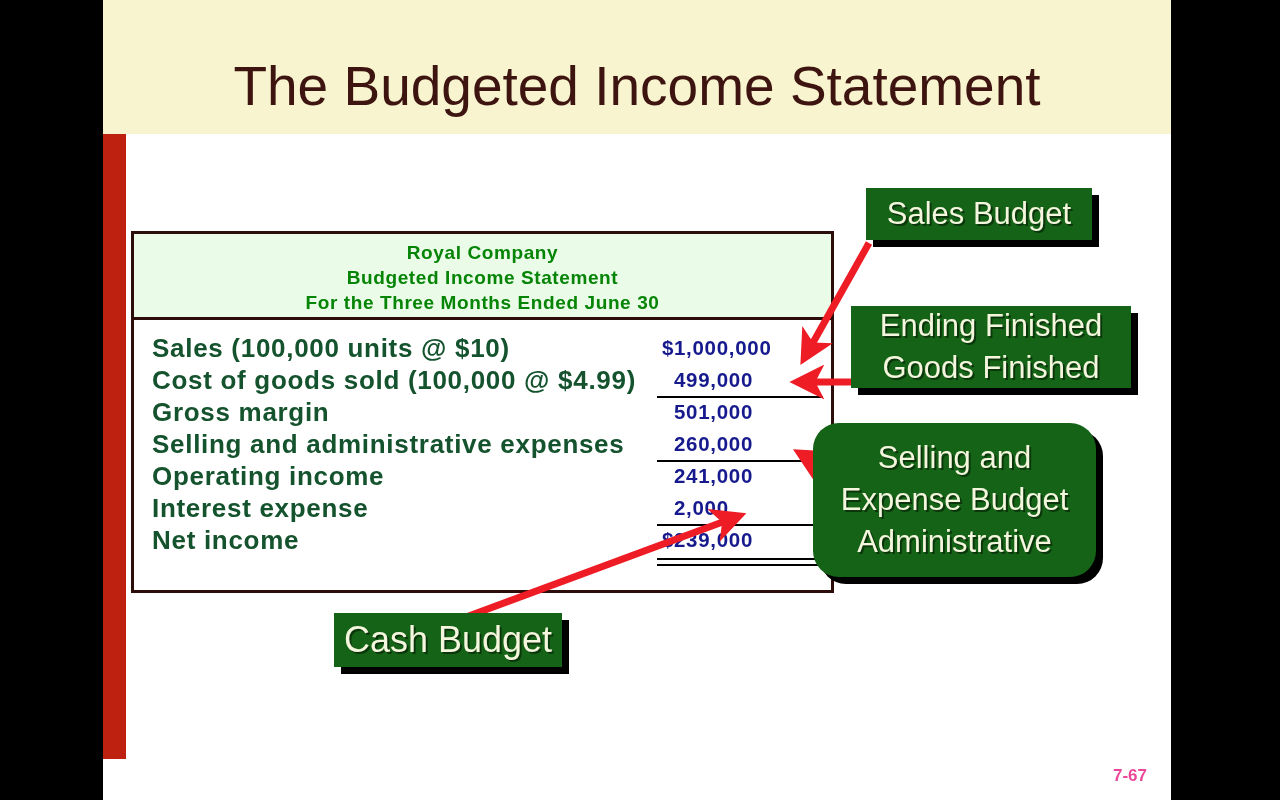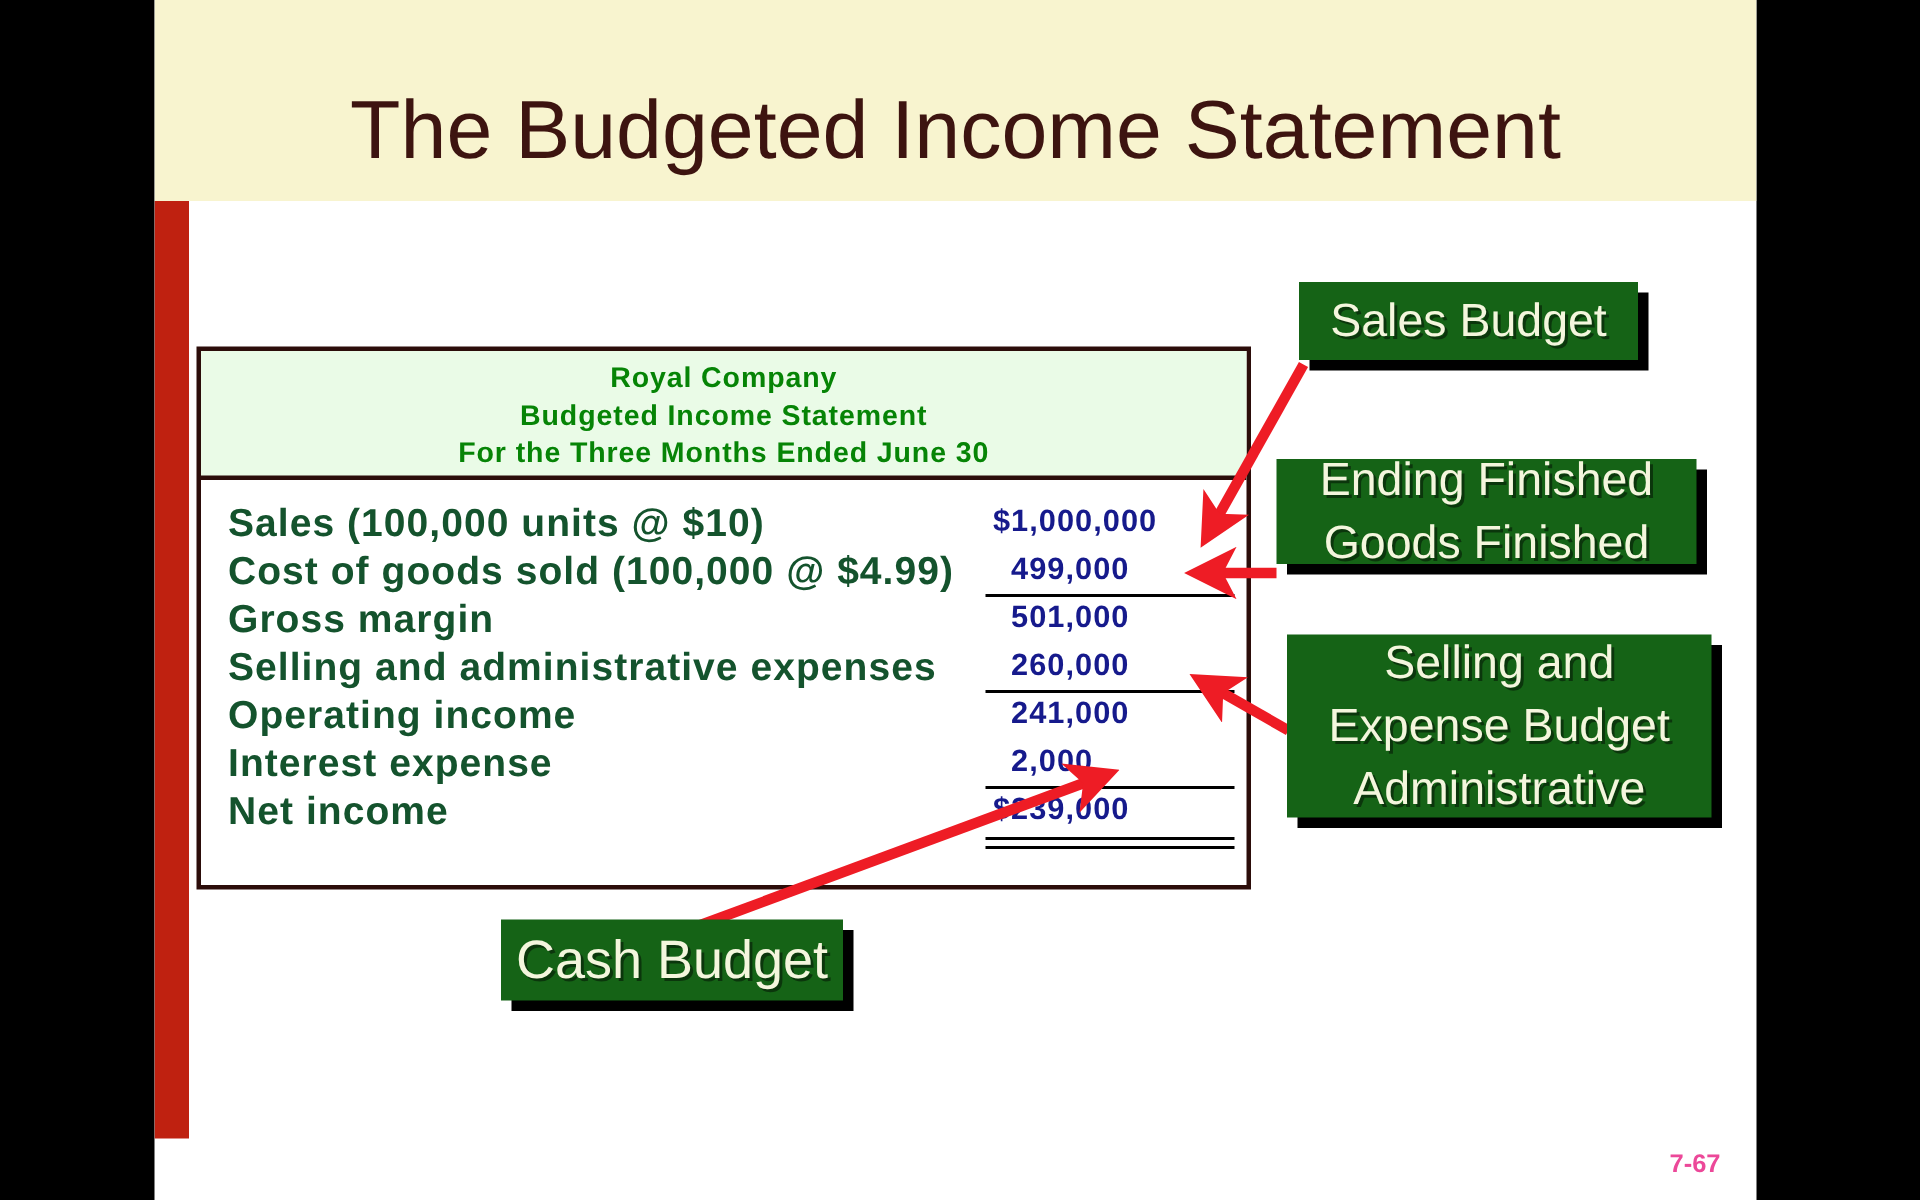--- a/index.html
+++ b/index.html
@@ -178,29 +178,30 @@
     top: 188px;
     width: 226px;
     height: 52px;
   }
   #callout-sales .callout-line { font-size: 31px; line-height: 34px; }
 
   #callout-fg {
     left: 748px;   
     top: 306px;
     width: 280px;
-    height: 70px;
+    height: 82px;
   }
   #callout-fg .callout-line { font-size: 31px; line-height: 42px; }
 
   #callout-sga {
-    left: 755px;   
+    left: 710px;   
     top: 423px;
     width: 283px;
-    height: 122px;
+    height: 154px;
+    border-radius: 26px;
   }
   #callout-sga .callout-line { font-size: 31px; line-height: 42px; }
 
   #callout-cash {
     left: 231px;   
     top: 613px;
     width: 228px;
     height: 54px;
   }
   #callout-cash .callout-line { font-size: 36px; line-height: 34px; }

